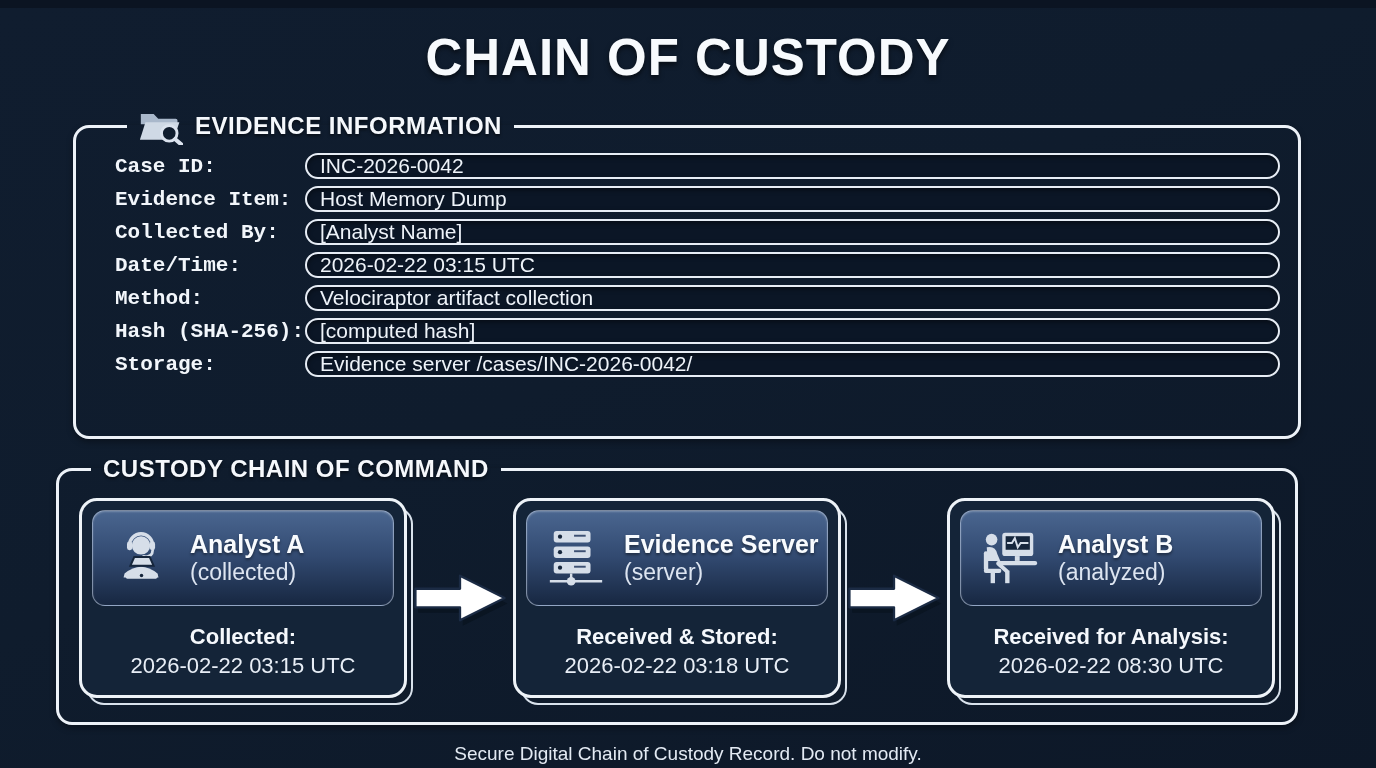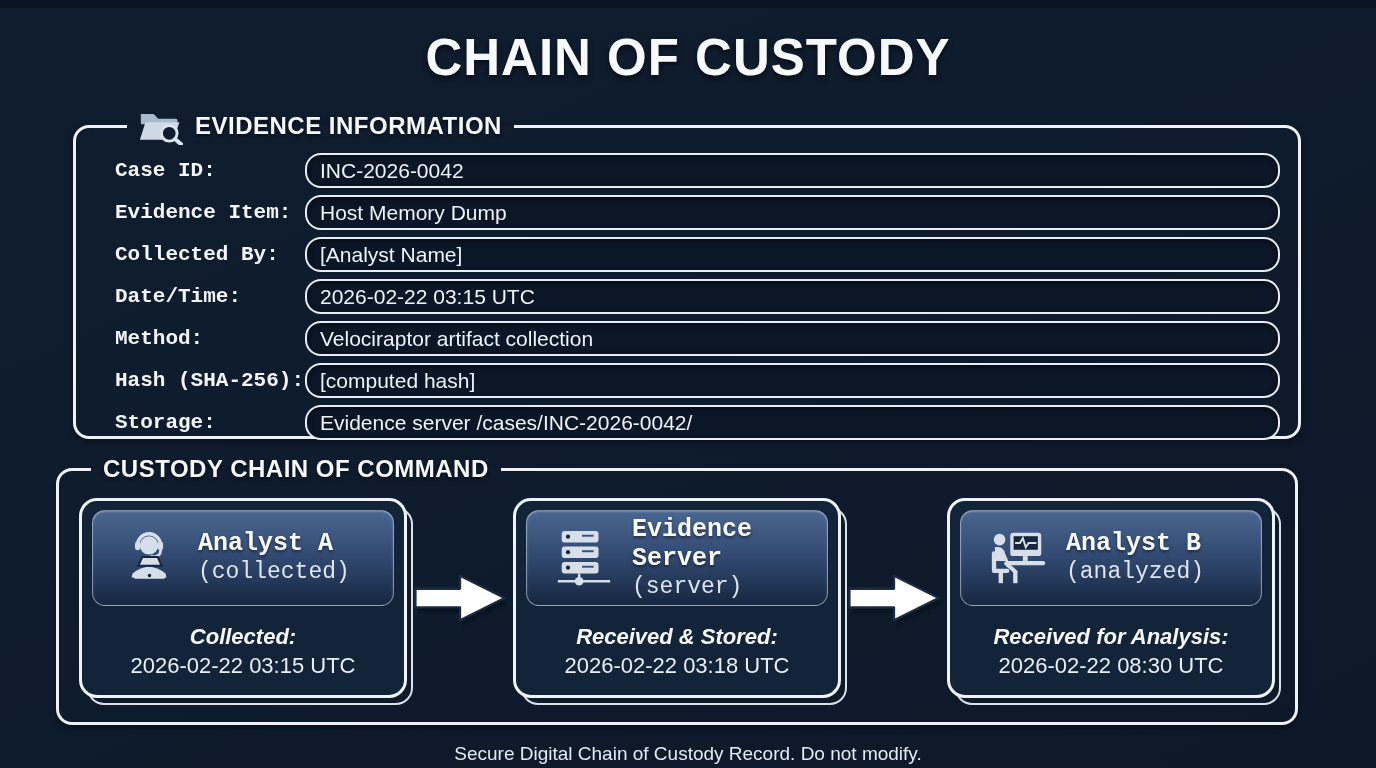--- a/index.html
+++ b/index.html
@@ -25,45 +25,44 @@
     display:flex; align-items:center; gap:12px; margin-left:12px; padding:0 12px;
     font-size:24px; font-weight:700; color:#f5f8fc; letter-spacing:.5px;
     text-shadow:0 2px 3px rgba(0,0,0,.5);
   }
   #evidence-fieldset { left:73px; top:99px; width:1228px; height:332px; padding:8px 18px 14px 39px; }
   #custody-fieldset  { left:56px; top:447px; width:1123px; height:270px; padding:10px 20px 14px 20px; }
   
   .field-grid { display:grid; grid-template-columns:190px 1fr; row-gap:7px; align-items:center; }
   .field-label { font-size:21px; font-weight:700; color:#f2f6fb;font-family:Liberation Mono, monospace; }
   .field-value {
-    height:35px; border:2px solid #e7edf5; border-radius:16px; background:#0b1626;
+    height:26px; border:2px solid #e7edf5; border-radius:16px; background:#0b1626;
     display:flex; align-items:center; padding:0 13px; font-size:21px; color:#eef3f9;
     box-shadow:inset 0 2px 5px rgba(0,0,0,.45);
   }
   
   .flow-row { display:flex; align-items:center; justify-content:space-between; height:210px; }
   .node-card {
     position:relative; width:328px; height:200px; background:#142438;
     border:3px solid #eef3f8; border-radius:18px;
     box-shadow:7px 8px 0 -3px #0f1b2b, 7px 8px 0 -1px #d9e2ec;
   }
   .node-header {
     margin:9px 10px 0 10px; height:96px; border-radius:13px;
     background:linear-gradient(180deg,#4a6690 0%,#324a71 48%,#172741 100%);
     border:1.5px solid rgba(205,219,238,.55);
-    display:flex; align-items:center; padding-left:24px; gap:15px;
+    display:flex; align-items:center; padding-left:16px; gap:15px;
     box-shadow:inset 0 1px 2px rgba(255,255,255,.25);
-    font-family:Liberation Mono, monospace;
   }
   .node-icon { width:66px; height:66px; flex:none; display:flex; align-items:center; justify-content:center; }
   .node-titles { line-height:1.15; }
   .node-title { font-size:25px; font-weight:700; color:#f8fbfe; text-shadow:0 2px 3px rgba(0,0,0,.45); }
   .node-subtitle { font-size:23px; color:#dde5f1; }
   .node-body { text-align:center; margin-top:17px; line-height:1.3; }
-  .node-event-label { font-size:22px; font-weight:700; color:#f5f8fc;font-style:italic; }
+  .node-event-label { font-size:22px; font-weight:700; color:#f5f8fc; }
   .node-event-time { font-size:22px; color:#e8eef6; }
   .flow-arrow { flex:none; width:106px; display:flex; justify-content:center; }
   
   .footer-note {
     position:absolute; bottom:11px; left:0; width:100%;
     text-align:center; font-size:19px; color:#e3eaf3;
   }
 </style>
 </head>
 <body>

